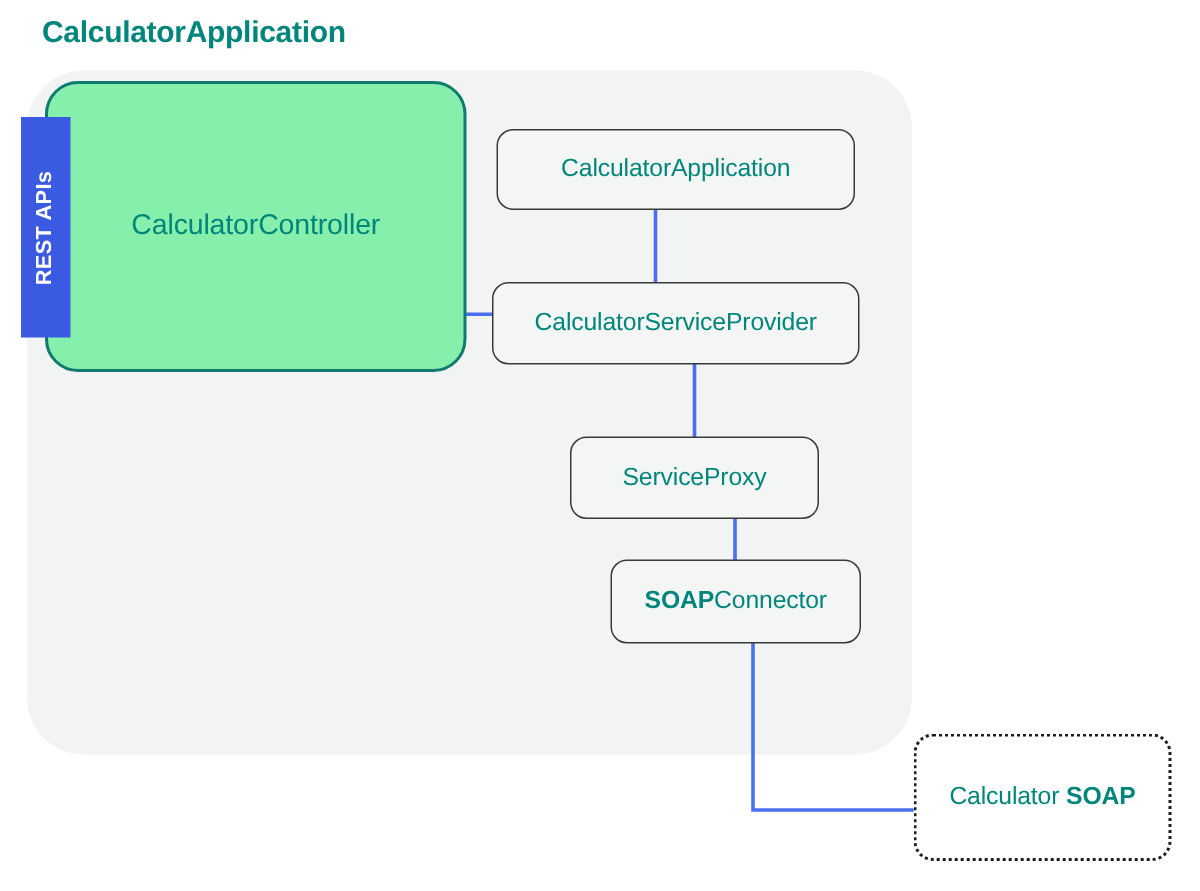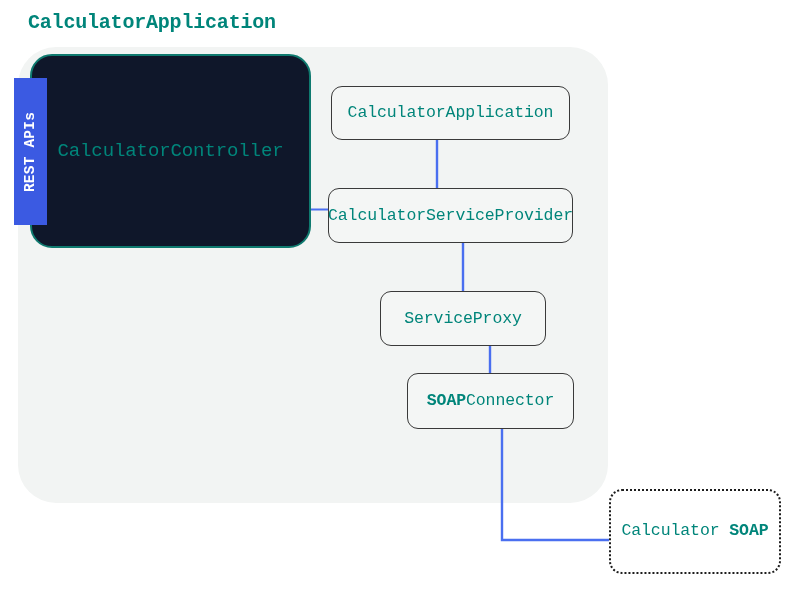--- a/index.html
+++ b/index.html
@@ -15,21 +15,20 @@
     overflow: hidden;
     font-family: "Liberation Sans", sans-serif;
     -webkit-font-smoothing: antialiased;
   }
 
   #diagram-canvas {
     position: absolute;
     left: 0; top: 0;
     width: 800px;
     height: 594px;
-    font-family: Liberation Mono, monospace;
   }
 
   
   .diagram-title {
     position: absolute;
     left: 28px;
     top: 11px;
     font-size: 20px;
     font-weight: bold;
     color: #00857a;
@@ -76,21 +75,21 @@
 
   
   .node-controller {
     left: 30px;
     top: 54px;
     width: 281px;
     height: 194px;
     border: 2.2px solid #0f7a6f;
     border-radius: 22px;
     font-size: 19px;
-    background: #0f172a;
+    background: #86efac;
   }
 
   .node-datasource {
     left: 331px;
     top: 86px;
     width: 239px;
     height: 54px;
   }
 
   .node-serviceprovider {

